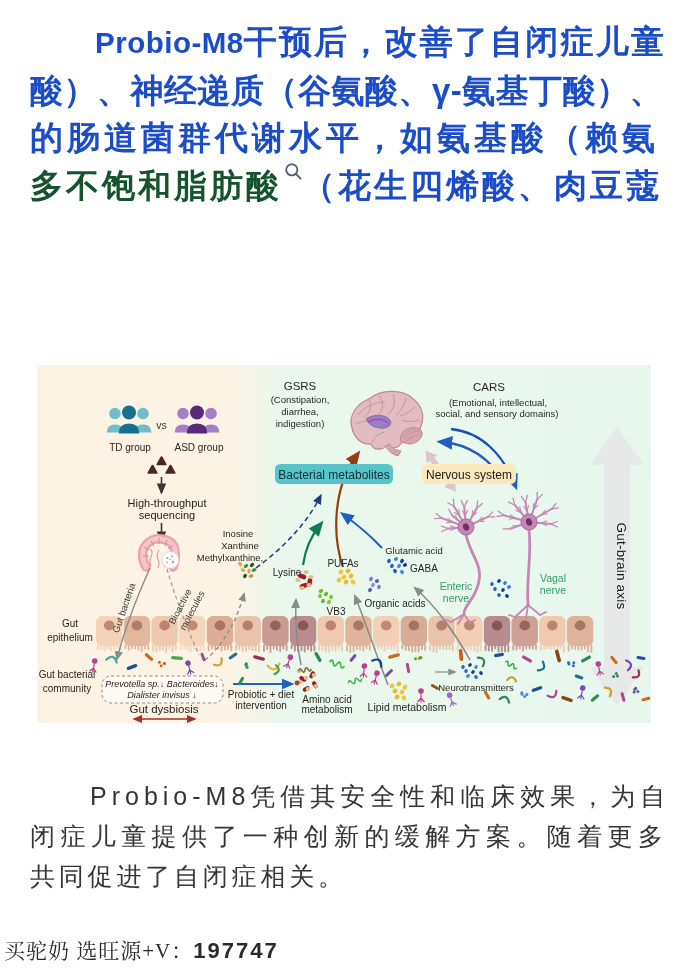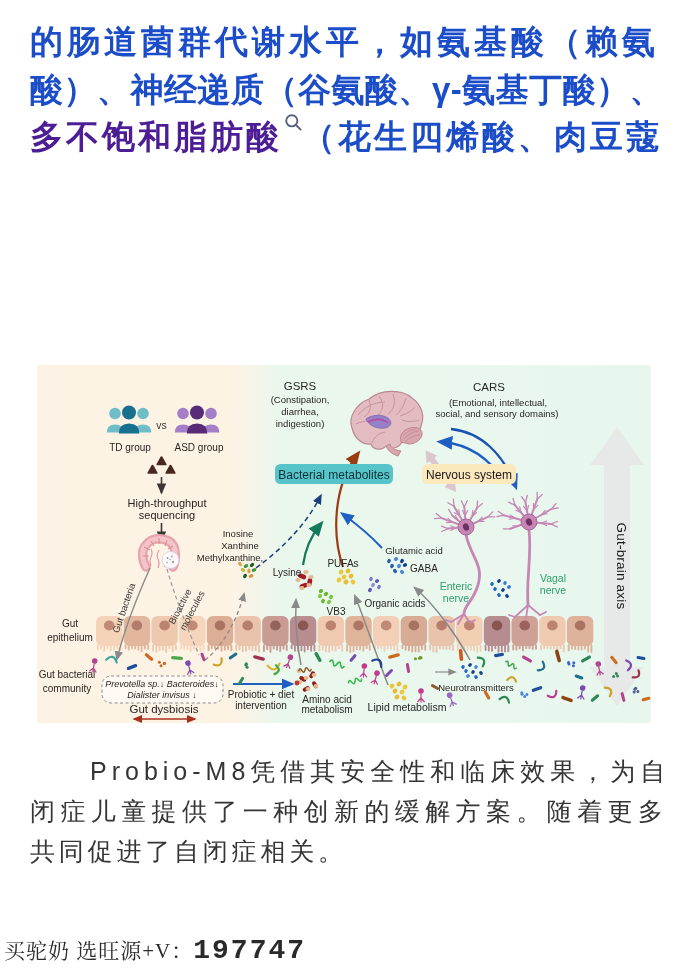--- a/index.html
+++ b/index.html
@@ -1,31 +1,32 @@
 <!DOCTYPE html>
 <html><head>
 <meta charset="utf-8">
 <style>
 html,body{margin:0;padding:0;background:#ffffff;}
 body{width:688px;height:970px;position:relative;font-family:"Liberation Sans",sans-serif;overflow:hidden;}
 .toppar{position:absolute;left:30px;top:18px;width:628px;font-size:33px;font-weight:bold;color:#1c4dc8;line-height:47.6px;letter-spacing:4px;}
 .toppar div{white-space:nowrap;position:relative;}
-.gray{color:#4c1d95;}
+.gray{color:#14532d;}
 .mag{display:inline-block;width:20px;height:16px;position:relative;}
 .mag svg{position:absolute;left:2px;top:-19px;}
-.botpar{position:absolute;left:30px;top:752px;width:628px;font-size:25px;font-weight:400;color:#353535;line-height:39.8px;letter-spacing:5px;}
+.botpar{position:absolute;left:30px;top:777px;width:628px;font-size:25px;font-weight:400;color:#353535;line-height:39.8px;letter-spacing:5px;}
 .botpar div{white-space:nowrap;}
 .wm{position:absolute;left:4px;top:934px;font-size:21px;color:#2a2a2a;font-family:"Liberation Serif","Noto Serif CJK SC",serif;letter-spacing:1px;}
-.wm b{font-family:Liberation Mono, monospace;font-size:28px;letter-spacing:2px;}
+.wm b{font-family:Liberation Sans, sans-serif;font-size:22px;letter-spacing:2px;}
 </style>
 </head>
 <body>
 <div class="toppar">
+<div style="text-indent:65px;letter-spacing:2.2px"><span style="font-size:29.5px;letter-spacing:0.5px">Probio-M8</span>干预后，改善了自闭症儿童</div>
+<div style="letter-spacing:0.5px">酸）、神经递质（谷氨酸、γ-氨基丁酸）、</div>
 <div>的肠道菌群代谢水平，如氨基酸（赖氨</div>
-<div style="letter-spacing:0.5px">酸）、神经递质（谷氨酸、γ-氨基丁酸）、</div>
 <div style="letter-spacing:3px"><span class="gray">多不饱和脂肪酸</span><span class="mag"><svg width="19" height="19" viewBox="0 0 19 19">
           <circle cx="7.8" cy="7.8" r="5.6" fill="none" stroke="#56627e" stroke-width="1.9"></circle>
           <line x1="12" y1="12" x2="16.6" y2="16.6" stroke="#56627e" stroke-width="1.9" stroke-linecap="round"></line>
         </svg></span>（花生四烯酸、肉豆蔻</div>
 </div>
 
 <svg id="diag" style="position:absolute;left:37px;top:365px" width="614" height="358" viewBox="0 0 614 358">
 <defs>
 <linearGradient id="bgg" x1="0" y1="0" x2="1" y2="0">
 <stop offset="0.32" stop-color="#fcf3e5"></stop>

